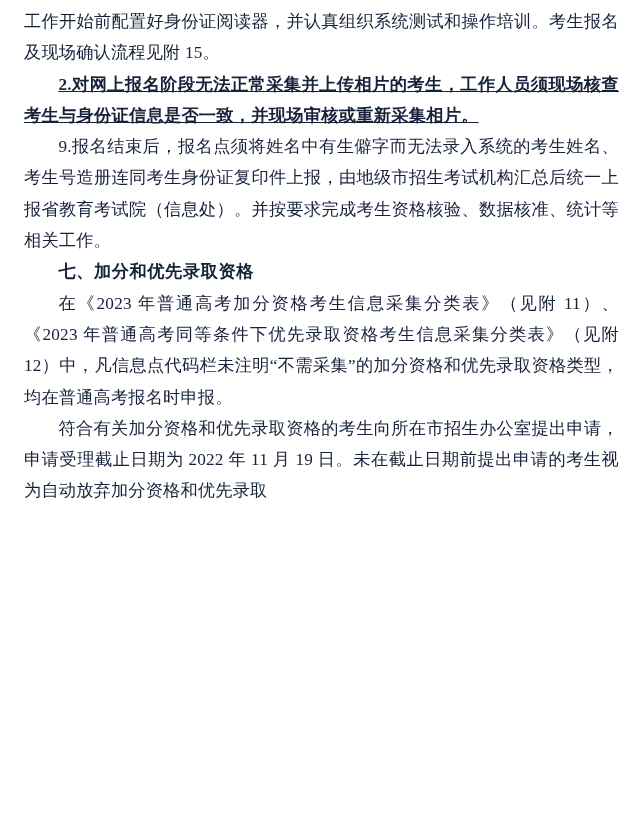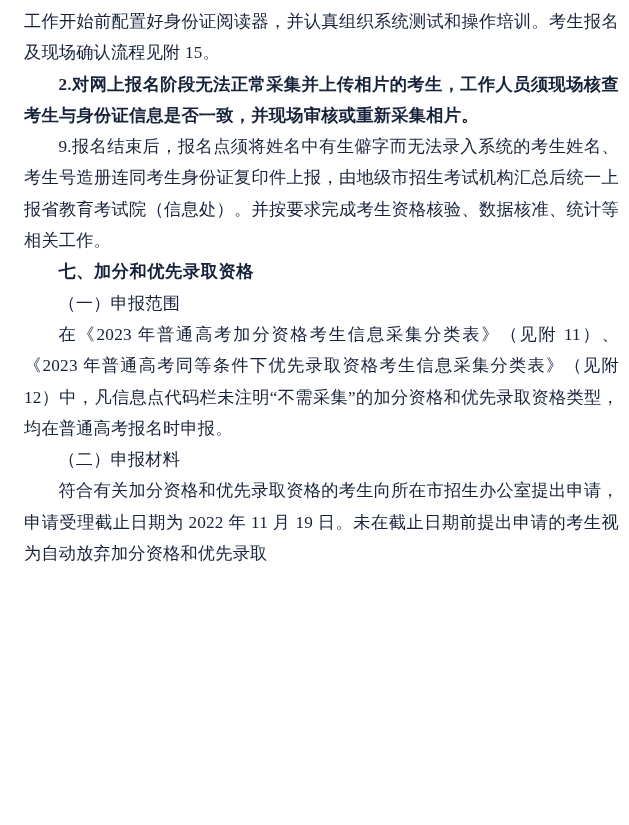--- a/index.html
+++ b/index.html
@@ -29,20 +29,21 @@
     text-justify: inter-ideograph;
     letter-spacing: 0.2px;
     color: #16213a;
   }
   .indent {
     text-indent: 2em;
   }
   .bold {
     font-weight: bold;
     letter-spacing: 0.3px;
+    text-decoration: underline;
   }
   .heading {
     font-weight: bold;
     text-indent: 2em;
     letter-spacing: 0.6px;
   }
   .sub {
     text-indent: 2em;
   }
 </style>
@@ -53,21 +54,19 @@
 
   <p class="plain">工作开始前配置好身份证阅读器，并认真组织系统测试和操作培训。考生报名及现场确认流程见附 15。</p>
 
   <p class="indent bold">2.对网上报名阶段无法正常采集并上传相片的考生，工作人员须现场核查考生与身份证信息是否一致，并现场审核或重新采集相片。</p>
 
 
   <p class="indent">9.报名结束后，报名点须将姓名中有生僻字而无法录入系统的考生姓名、考生号造册连同考生身份证复印件上报，由地级市招生考试机构汇总后统一上报省教育考试院（信息处）。并按要求完成考生资格核验、数据核准、统计等相关工作。</p>
 
   <p class="heading">七、加分和优先录取资格</p>
 
-  <p class="sub">（一）申报范围</p>
 
   <p class="indent">在《2023 年普通高考加分资格考生信息采集分类表》（见附 11）、《2023 年普通高考同等条件下优先录取资格考生信息采集分类表》（见附 12）中，凡信息点代码栏未注明“不需采集”的加分资格和优先录取资格类型，均在普通高考报名时申报。</p>
 
-  <p class="sub">（二）申报材料</p>
 
   <p class="indent">符合有关加分资格和优先录取资格的考生向所在市招生办公室提出申请，申请受理截止日期为 2022 年 11 月 19 日。未在截止日期前提出申请的考生视为自动放弃加分资格和优先录取</p>
 
 </div>
 
 </body></html>

